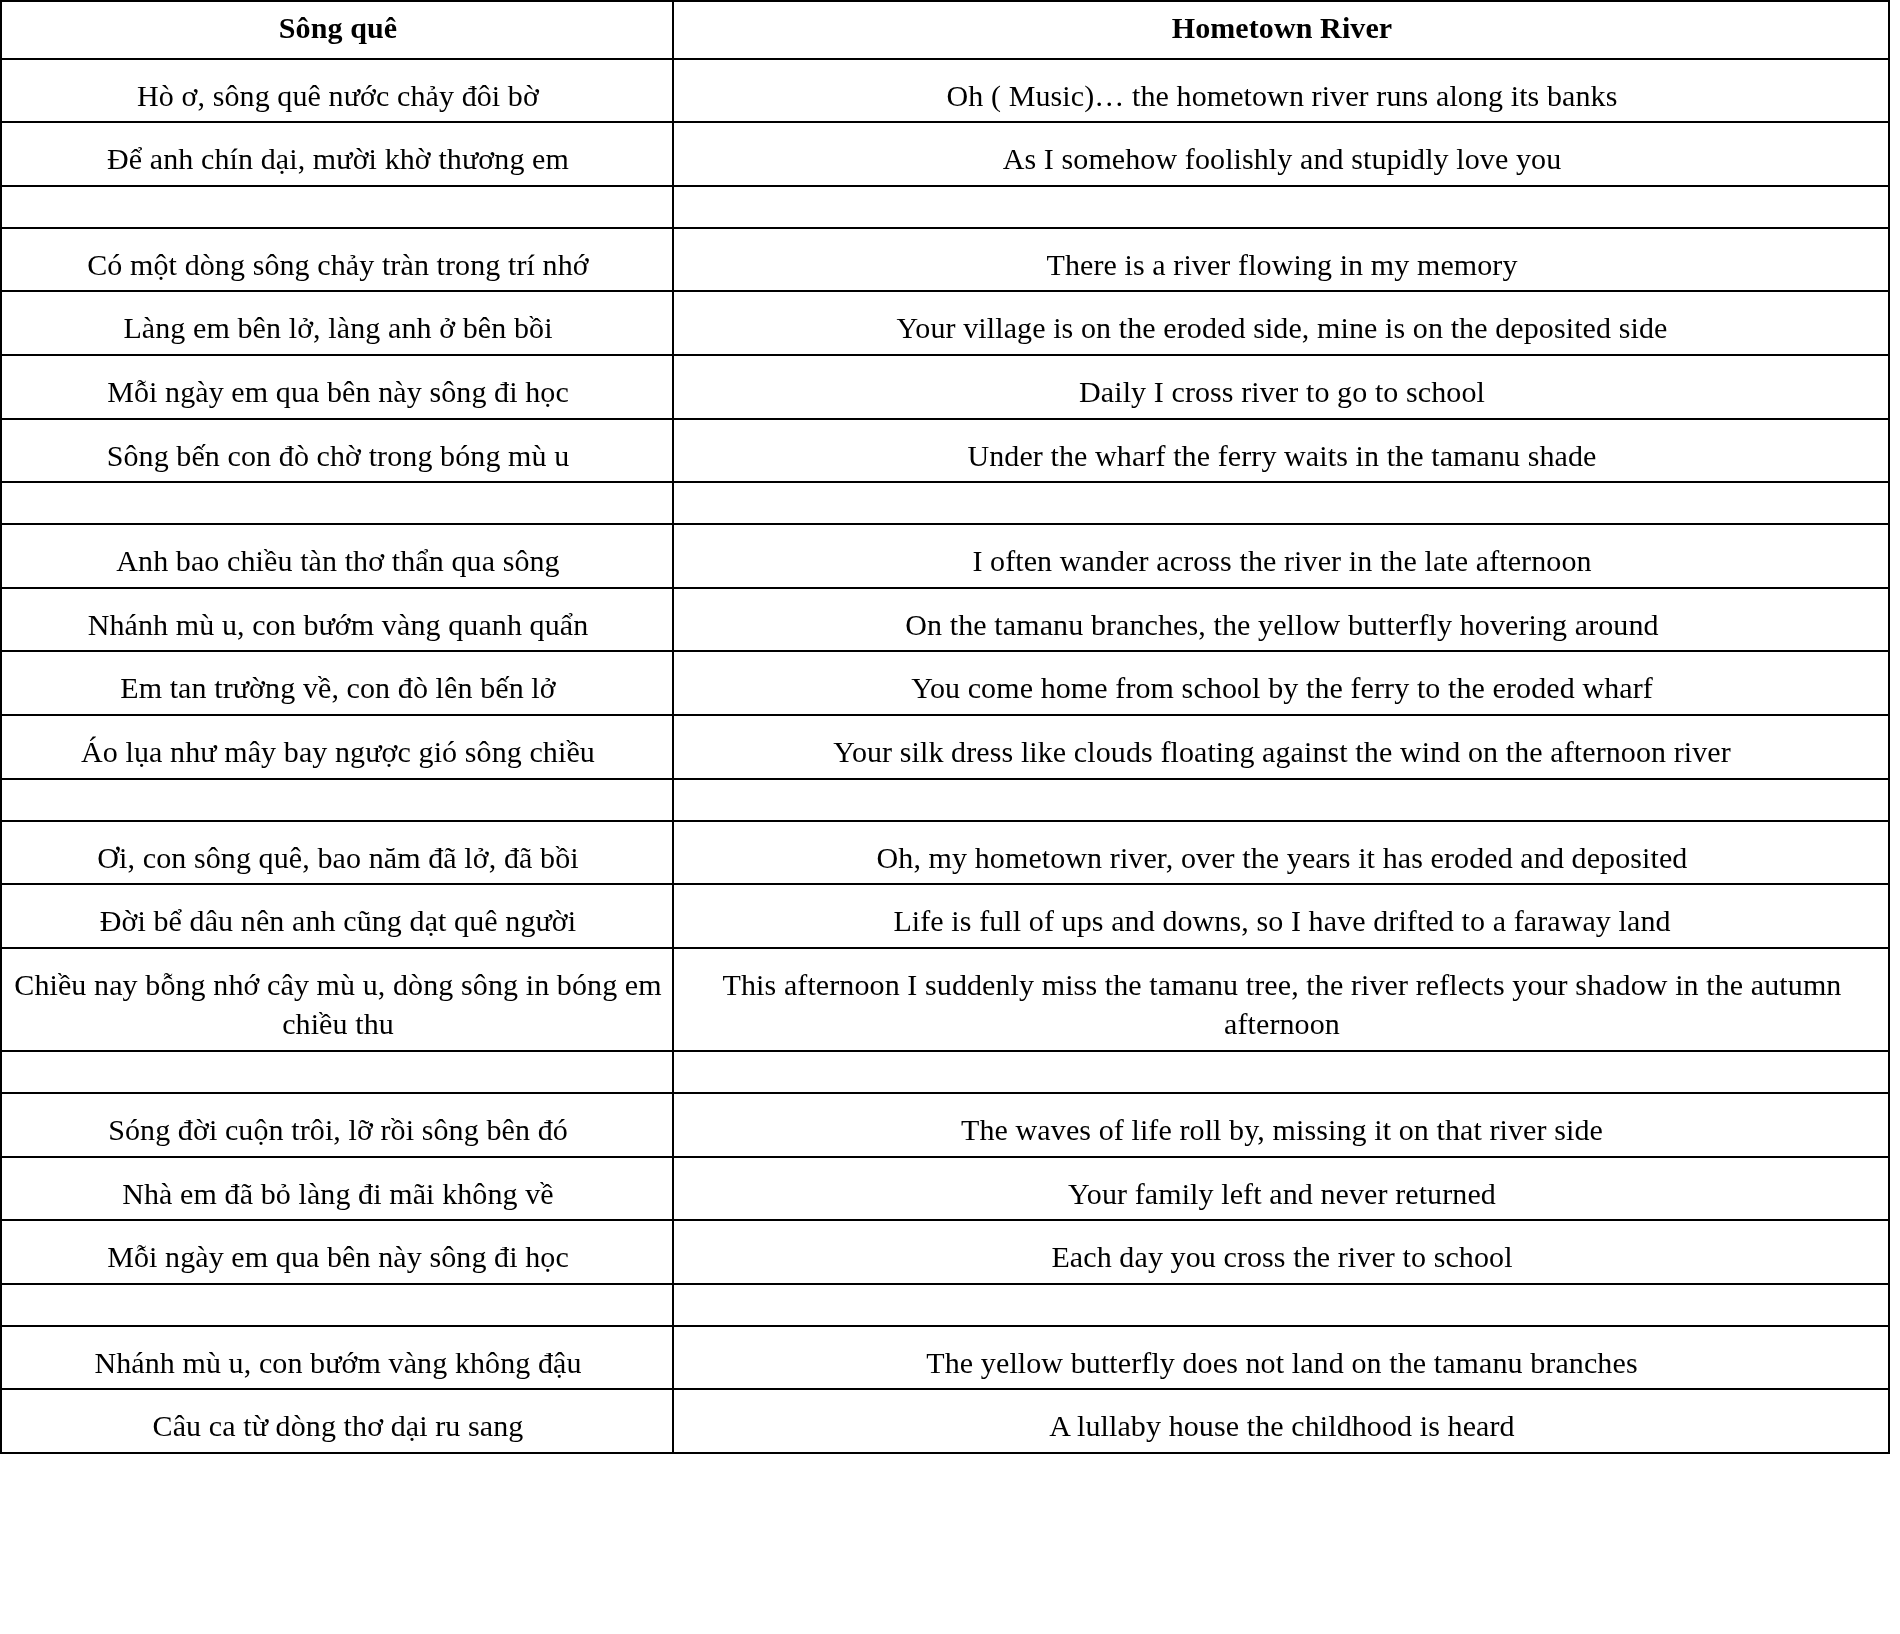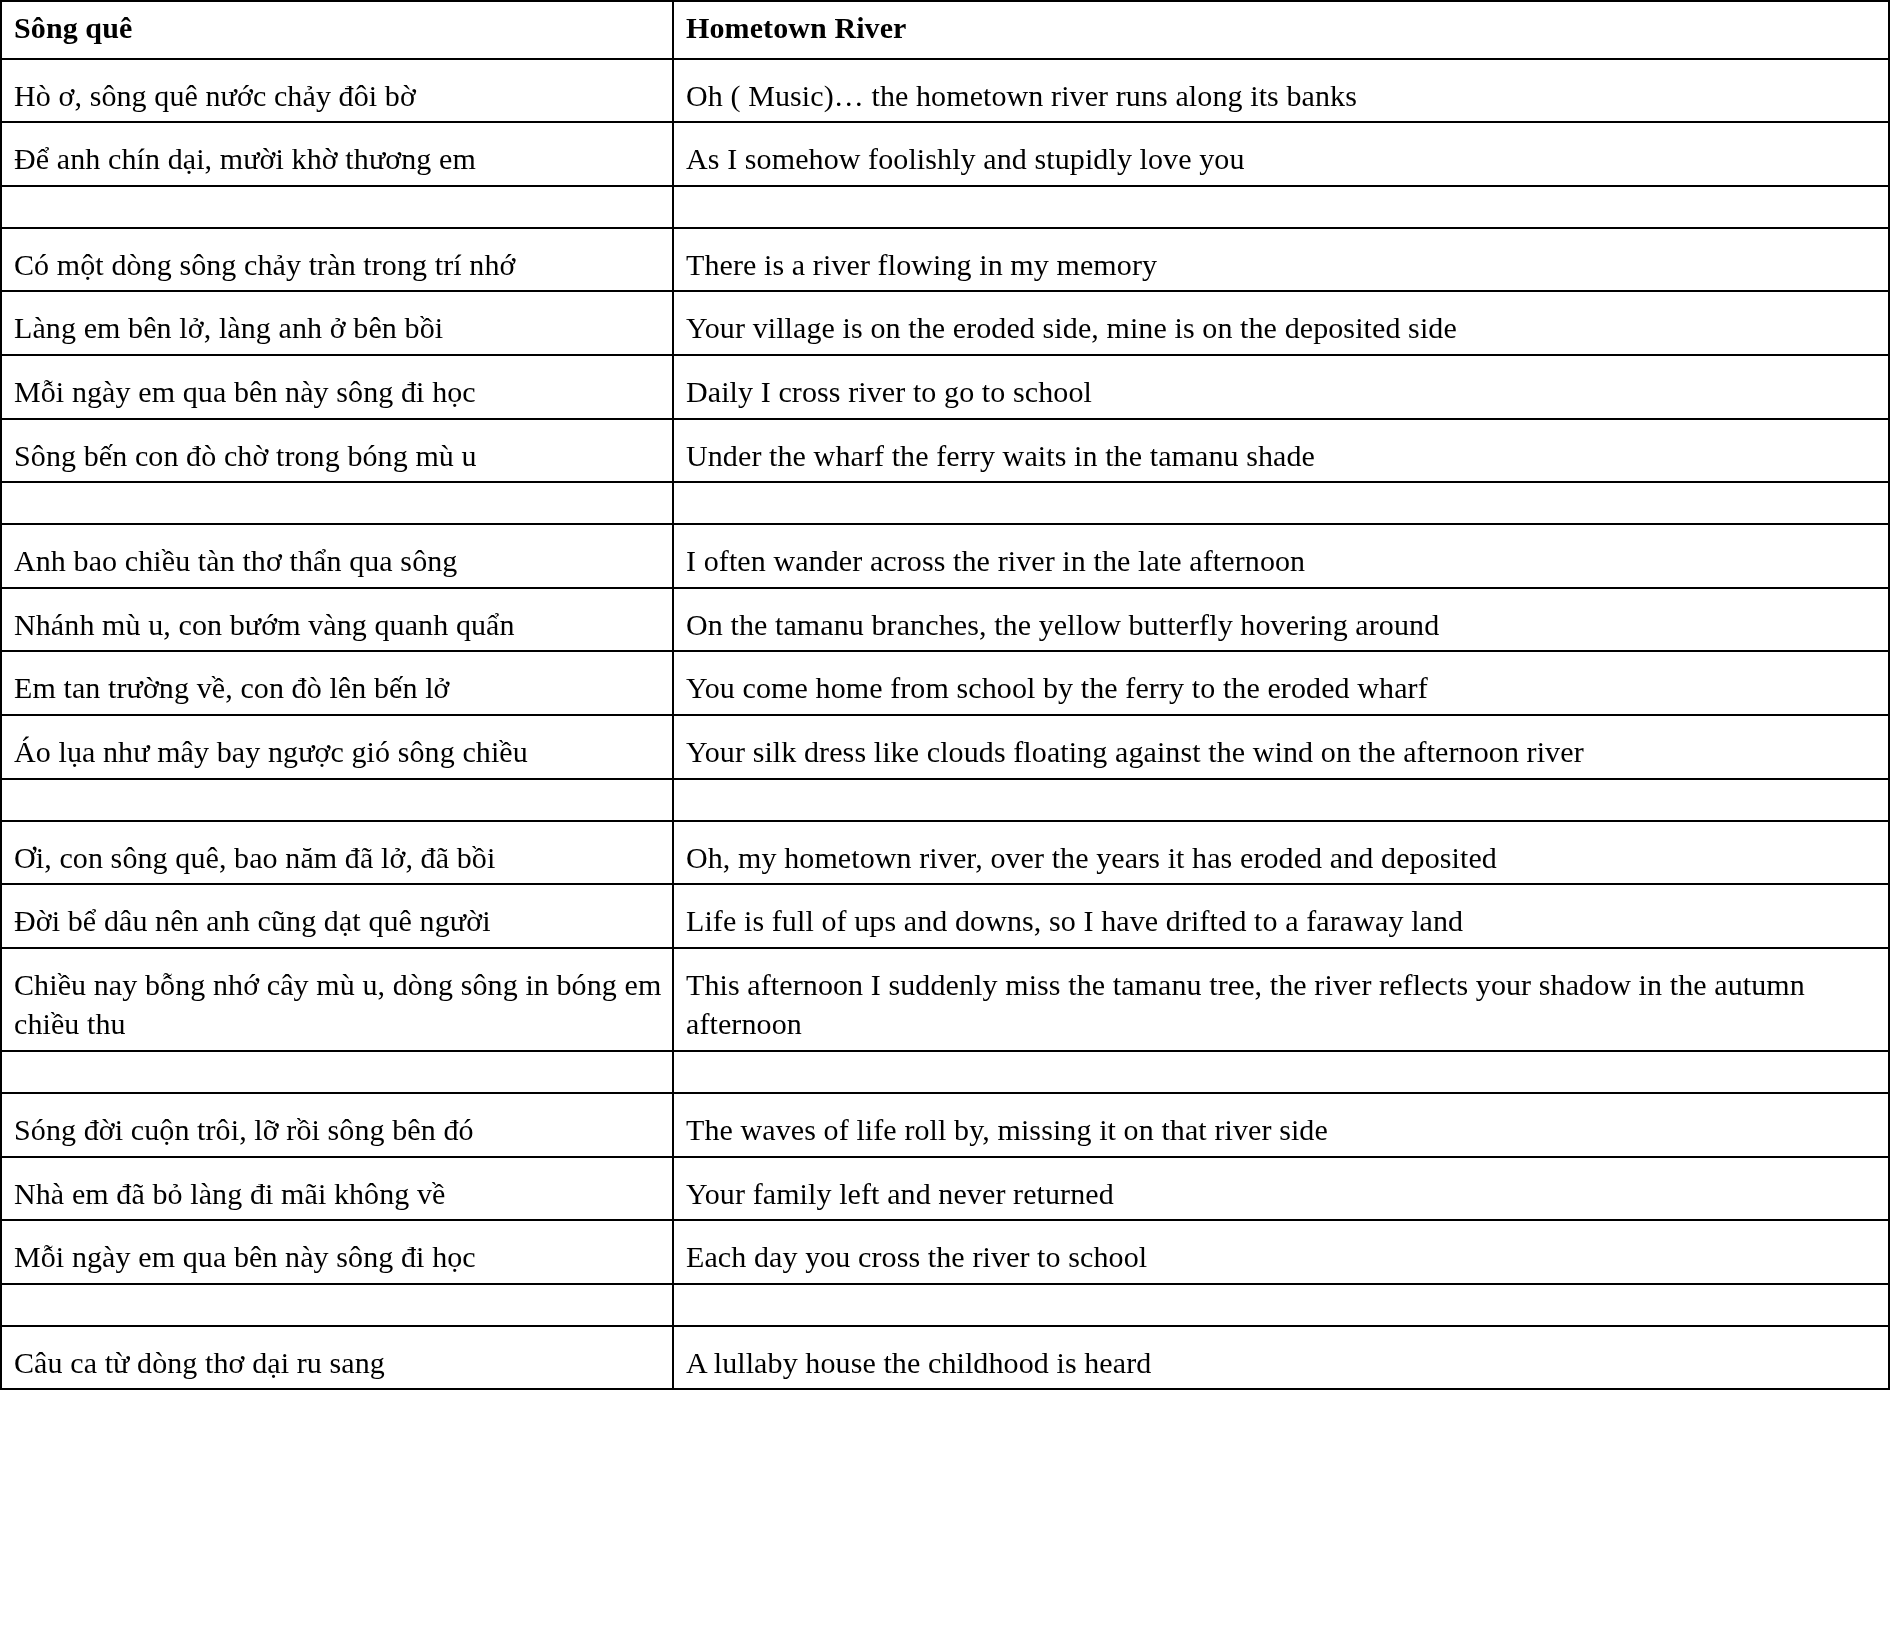--- a/index.html
+++ b/index.html
@@ -27,21 +27,21 @@
     table-layout: fixed;
   }
   table.lyrics-table col.col-vi { width: 672px; }
   table.lyrics-table col.col-en { width: 1216px; }
 
   table.lyrics-table td,
   table.lyrics-table th {
     border: 2px solid #000000;
     padding: 16px 10px 6px 12px;
     vertical-align: top;
-    text-align: left;
+    text-align: center;
     font-size: 30px;
     line-height: 1.32;
     font-weight: normal;
     letter-spacing: 0.1px;
     word-wrap: break-word;
   }
   table.lyrics-table th {
     font-weight: bold;
     font-size: 30px;
     padding-top: 6px;
@@ -150,18 +150,22 @@
         </tr>
         <tr>
           <td class="bold-cell">Mỗi ngày em qua bên này sông đi học</td>
           <td>Each day you cross the river to school</td>
         </tr>
         <tr class="spacer-row">
           <td></td>
           <td></td>
         </tr>
         <tr>
+          <td>Nhánh mù u, con bướm vàng không đậu</td>
+          <td>The yellow butterfly does not land on the tamanu branches</td>
+        </tr>
+        <tr>
           <td>Câu ca từ dòng thơ dại ru sang</td>
           <td>A lullaby house the childhood is heard</td>
         </tr>
       </tbody>
   </table>
 </div>
 
 </body></html>

